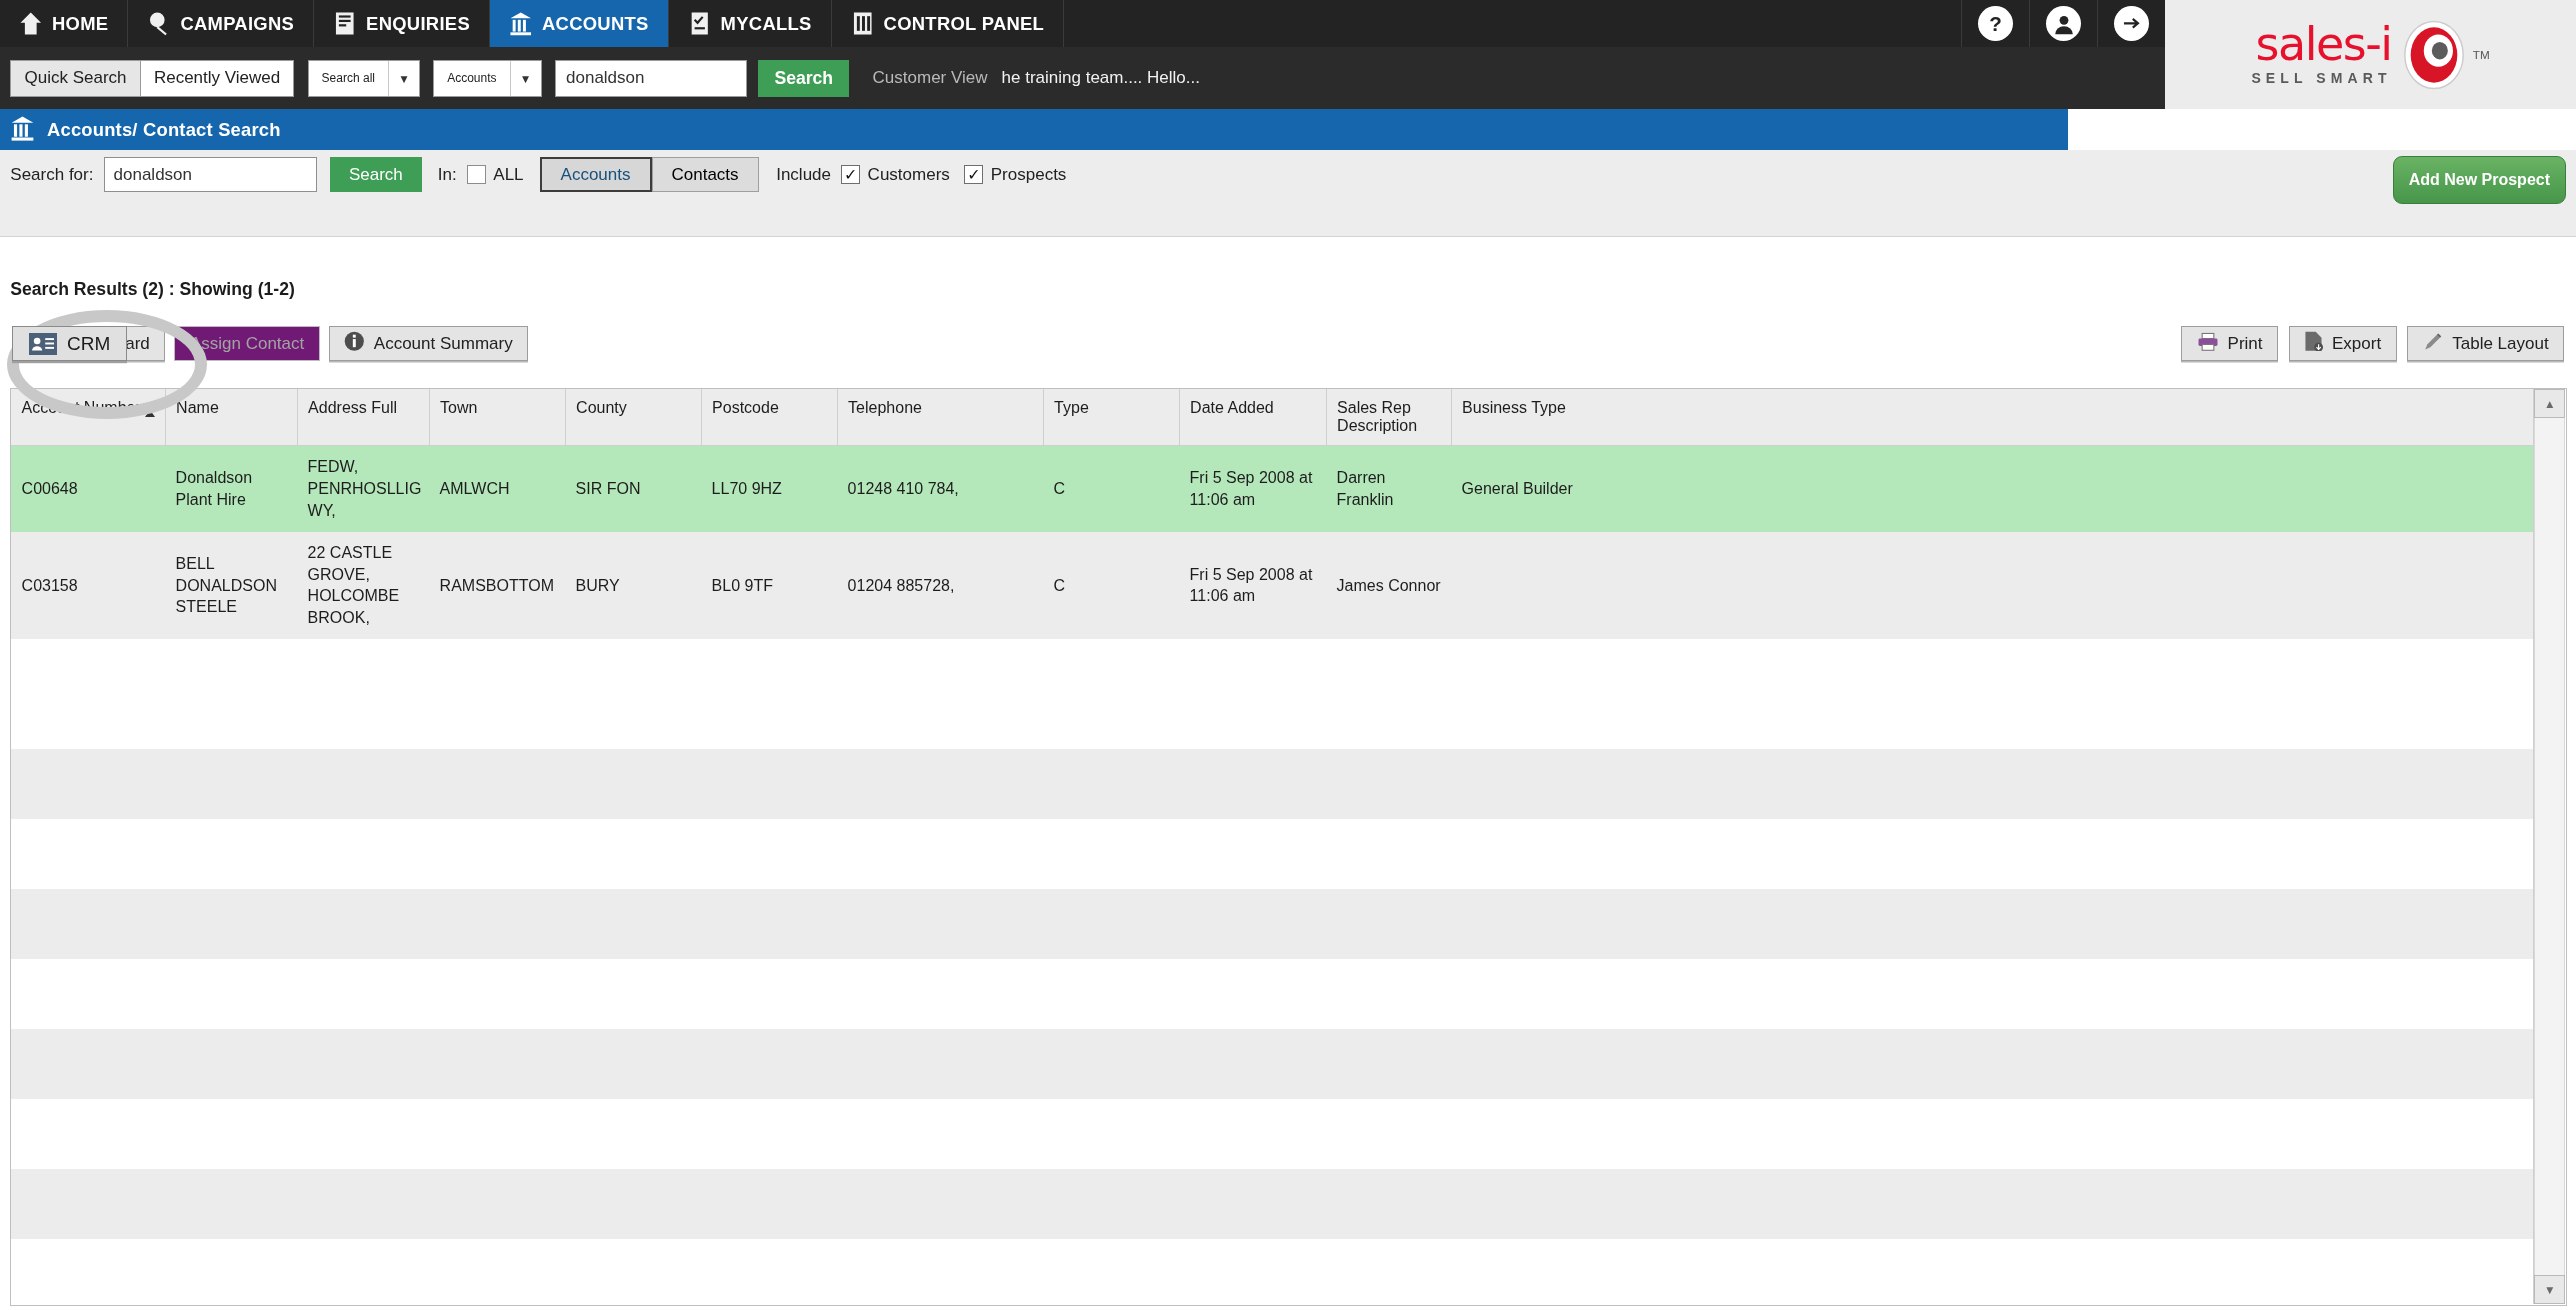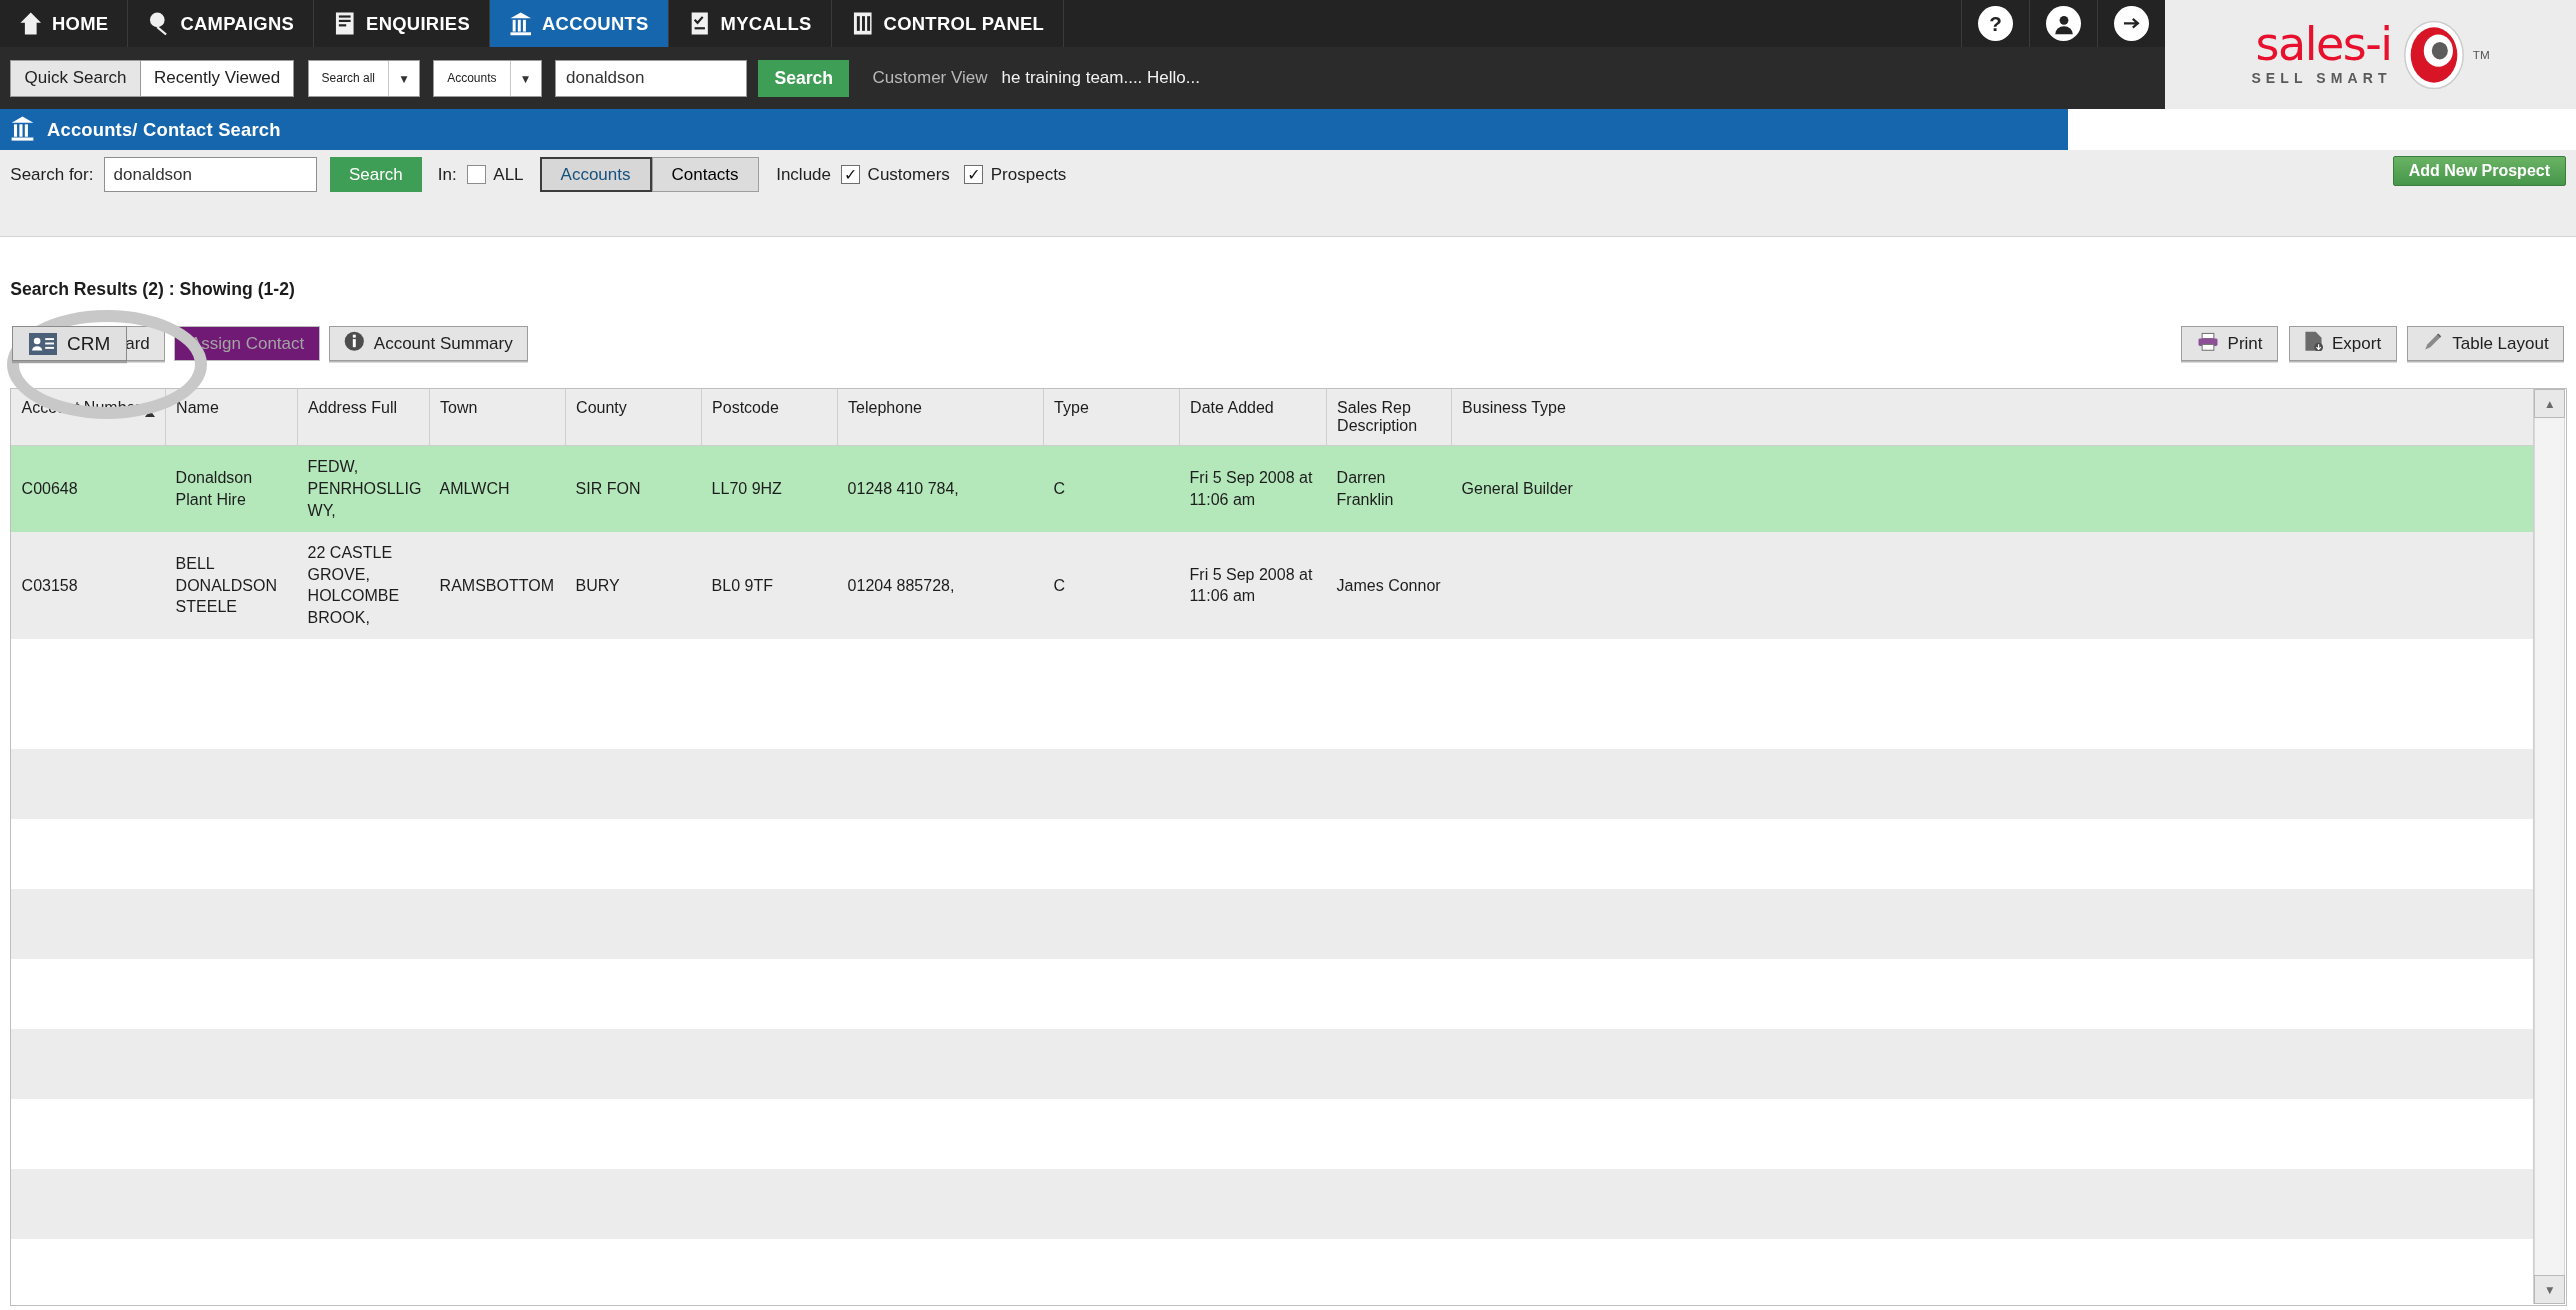--- a/index.html
+++ b/index.html
@@ -119,24 +119,24 @@
     font-size: 17px; background: #dcdcdc; border: 1.5px solid #9e9e9e; cursor: pointer;
   }
   .segbtn.sel { background: #d7d7d7; border: 2.2px solid #3c3c3c; color: #17517d; }
   .gbtn2 {
     height: 35px; padding: 0 16px; display: flex; align-items: center;
     font-size: 17px; background: #e7e7e7; border: 1.5px solid #9a9a9a;
     color: #222; cursor: pointer; box-shadow: 0 1.5px 0 #b4b4b4;
   }
   .addprospect {
     position: absolute; right: 10.3px; top: 156px;
-    height: 30px; padding: 0 14.7px; display: flex; align-items: center;
+    height: 48px; padding: 0 14.7px; display: flex; align-items: center;
     background: linear-gradient(#6ab364,#46964a);
     border: 1.5px solid #3b7d3f; color: #ffffff;
-    font-size: 16px; font-weight: bold; cursor: pointer; border-radius: 2px;
+    font-size: 16px; font-weight: bold; cursor: pointer; border-radius: 9px;
   }
 
   
   .resultsline {
     position: absolute; left: 10.3px; top: 279px; font-size: 17.6px;
     color: #1c1c1c; font-weight: bold;
   }
   .actionbar { position: absolute; left: 11.7px; top: 326px; display: flex; gap: 8.8px; }
   .abtn {
     height: 35px; padding: 0 14.7px; display: flex; align-items: center; gap: 8.8px;

